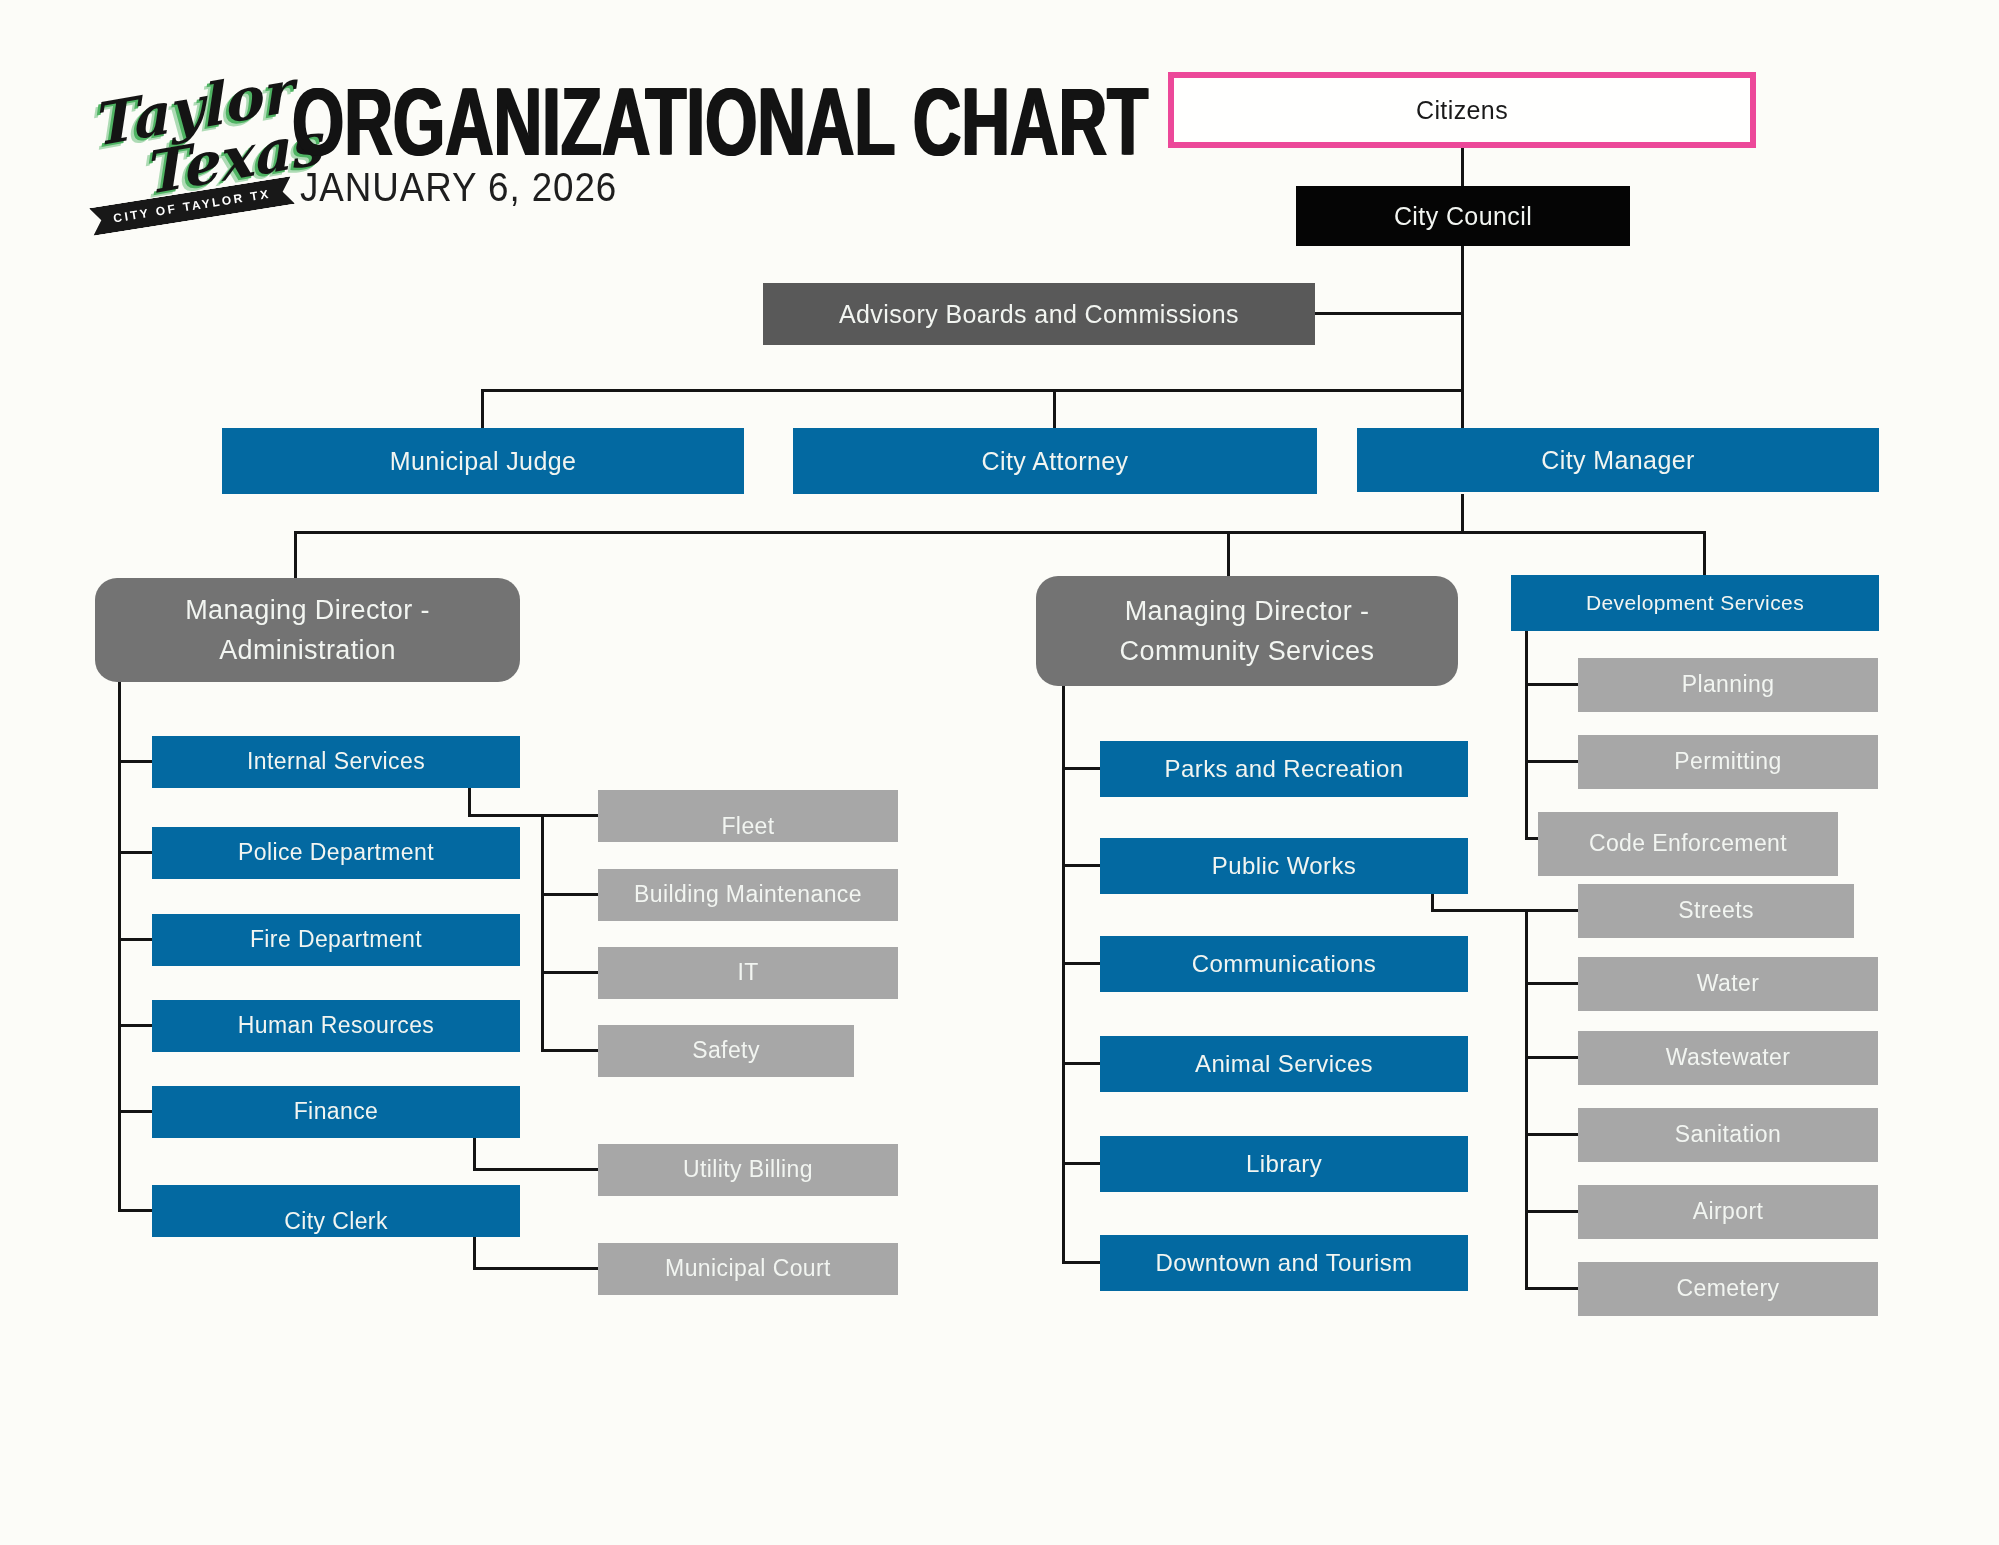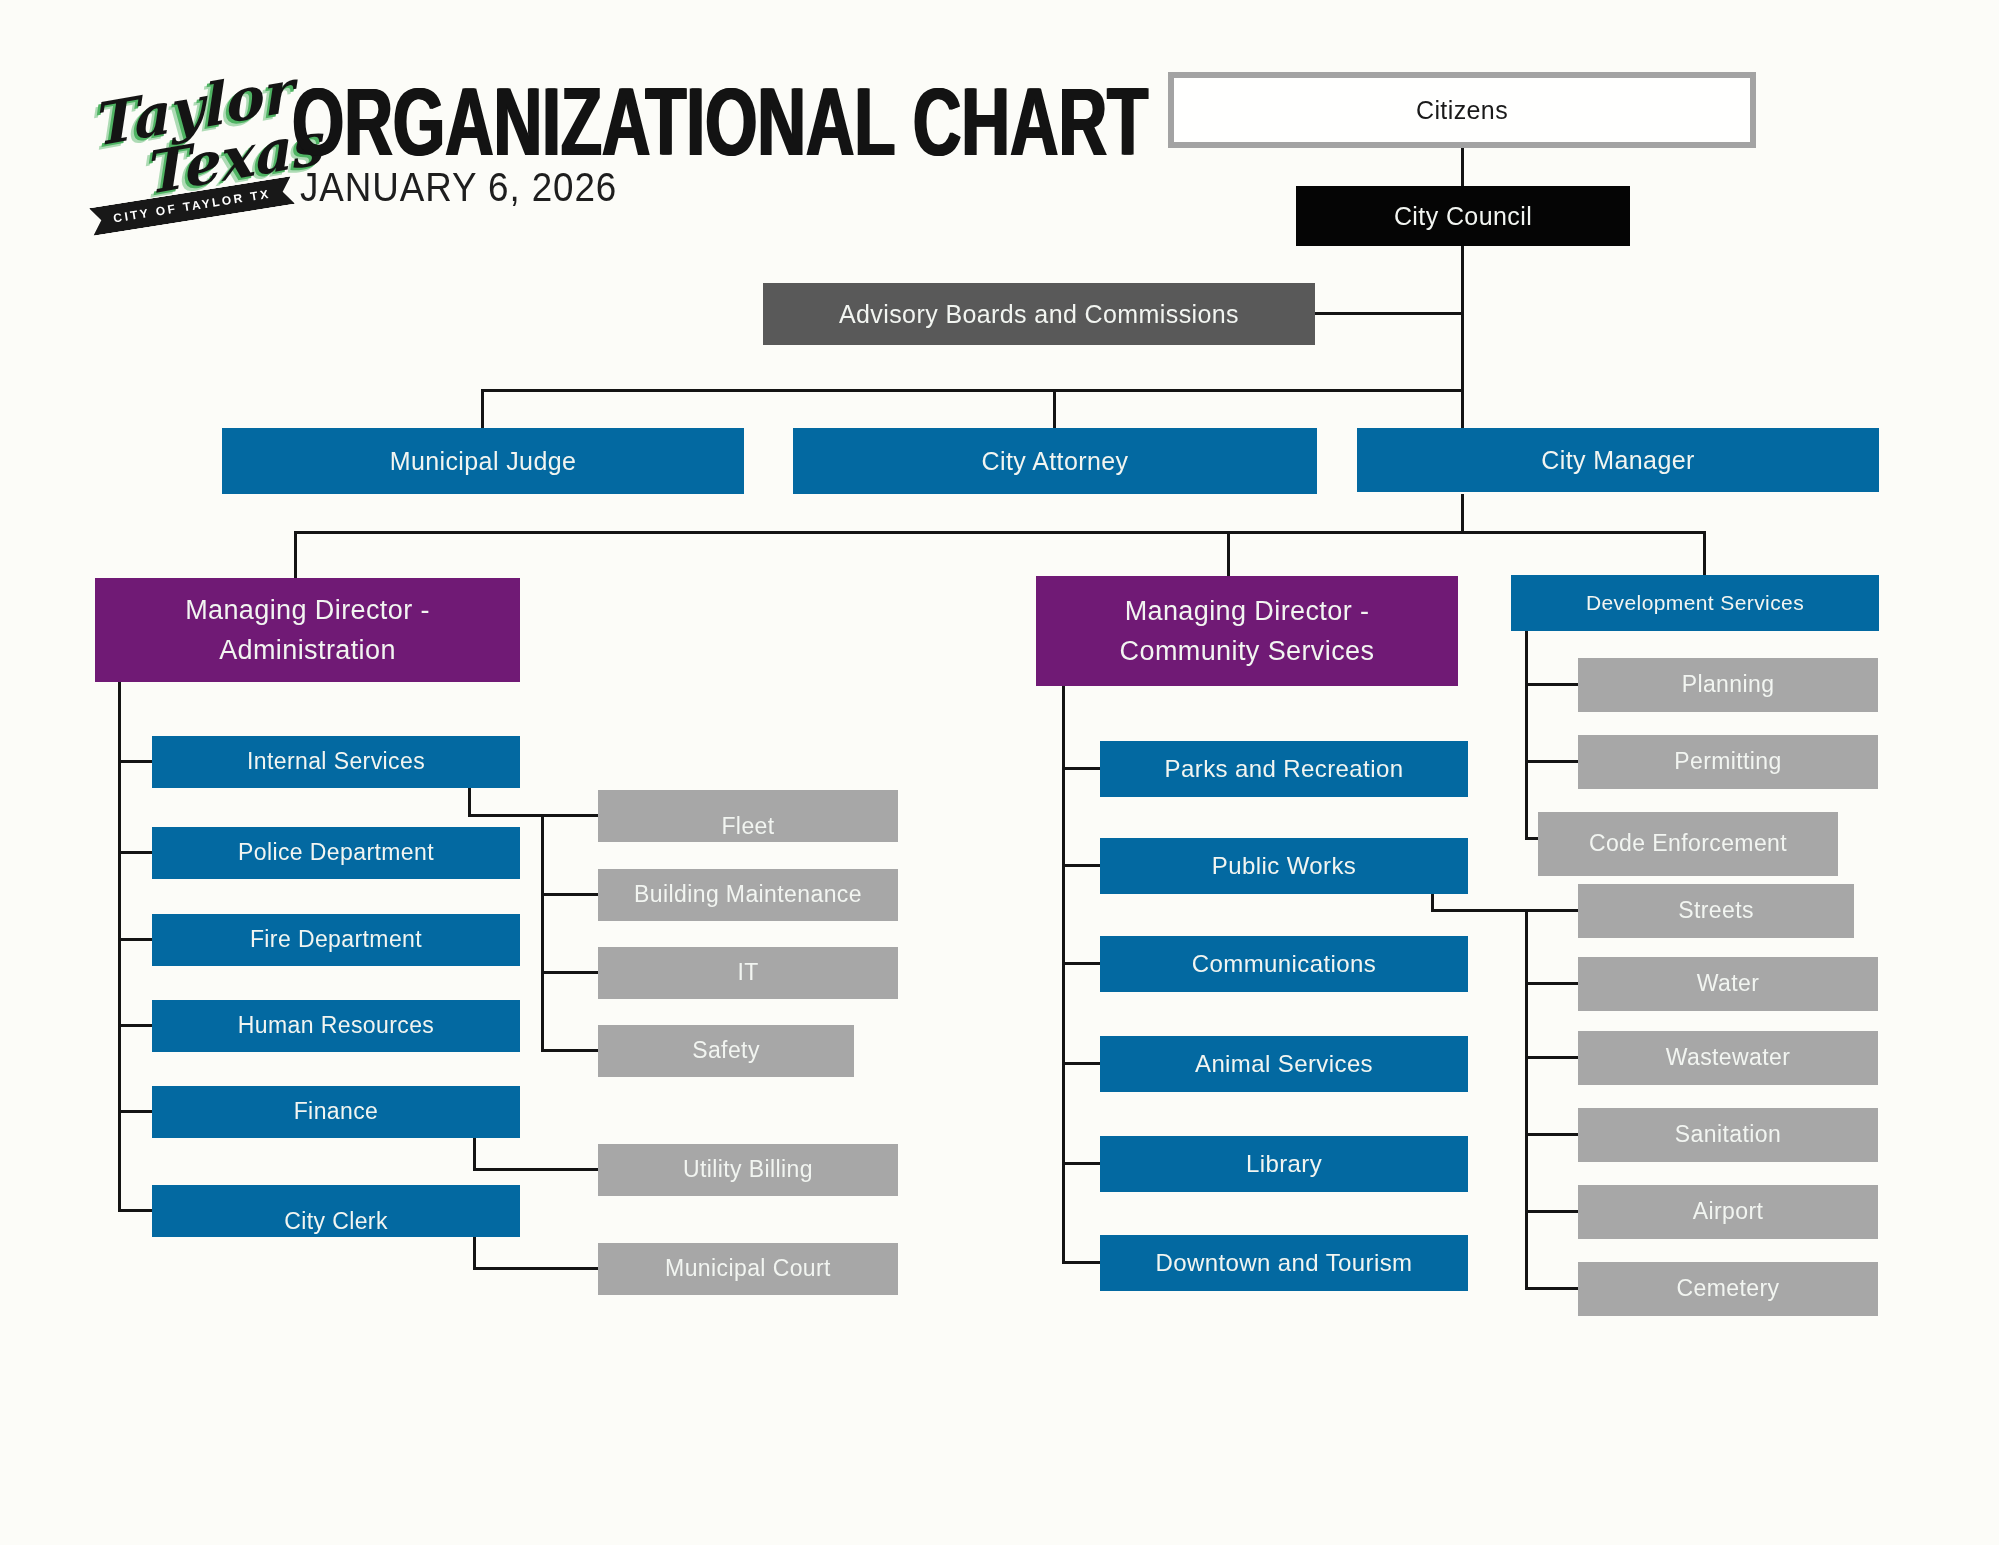--- a/index.html
+++ b/index.html
@@ -42,24 +42,24 @@
   }
 
   
   .node {
     position:absolute; display:flex; flex-direction:column;
     align-items:center; justify-content:center; text-align:center;
     color:#f2f5f1; letter-spacing:0.4px; line-height:1.3;
   }
   .green    { background:#0369a1; }
   .gray     { background:#A7A7A7; }
-  .midgray  { background:#701a75; }
+  .midgray  { background:#737373;border-radius:22px; }
   .darkgray { background:#595959; }
   .blackbox { background:#050505; }
-  .outline  { background:#fffffe; border:6px solid #a3a3a3; color:#1a1a1a; }
+  .outline  { background:#fffffe; border:6px solid #ec4899; color:#1a1a1a; }
 
   .fs25 { font-size:25px; } .fs24 { font-size:24px; }
   .fs23 { font-size:23px; } .fs27 { font-size:27px; line-height:40px; }
   .fs21 { font-size:21px; }
 
   
   #n-citizens      { left:1168px; top:72px;  width:576px; height:64px; }
   #n-city-council  { left:1296px; top:186px; width:334px; height:60px; }
   #n-advisory      { left:763px;  top:283px; width:552px; height:62px; }
   #n-judge         { left:222px;  top:428px; width:522px; height:66px; }

